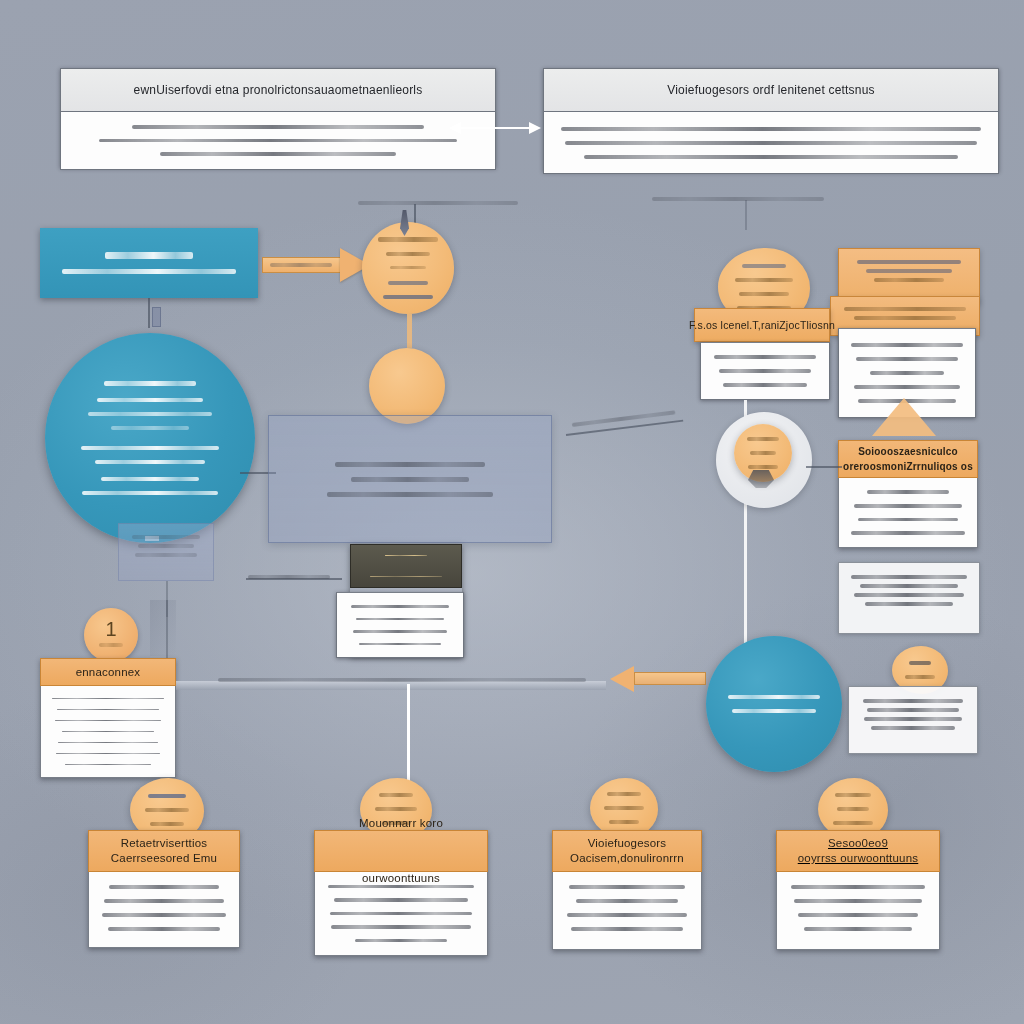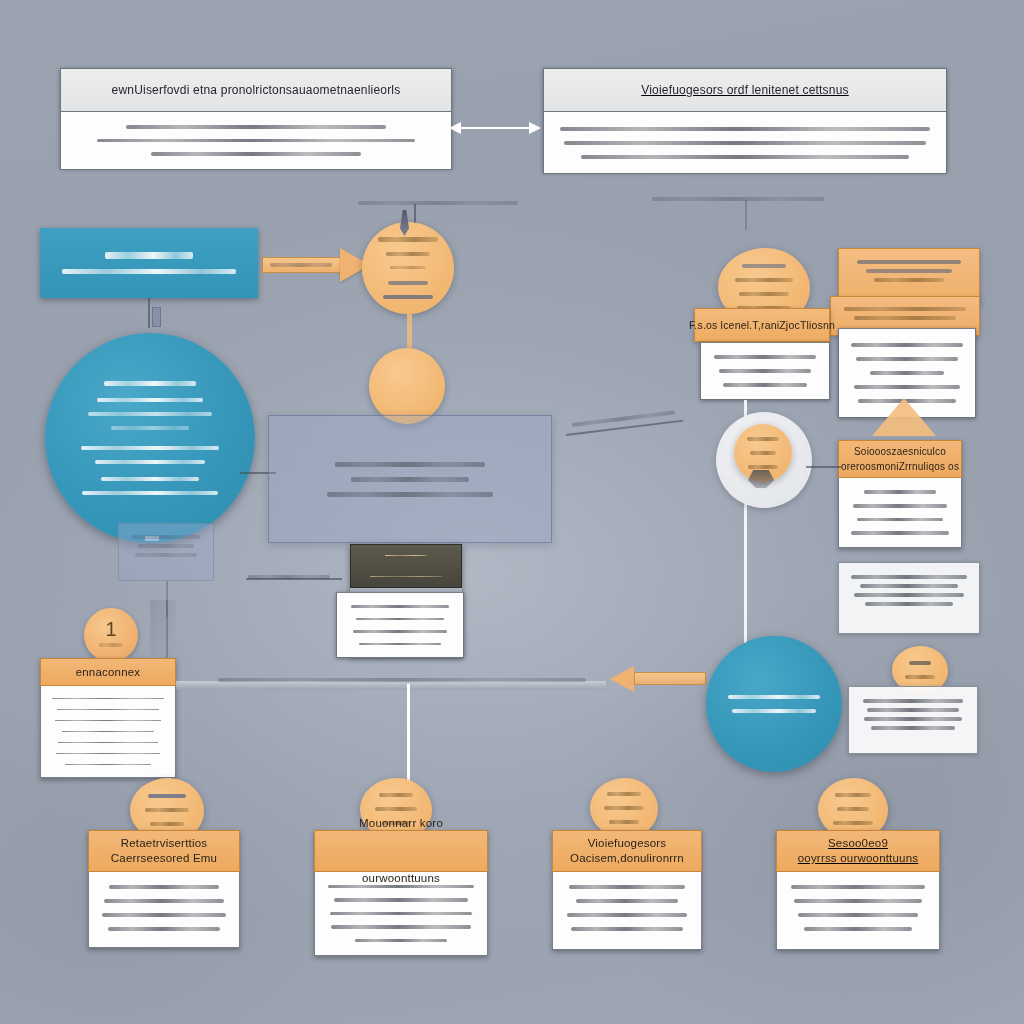--- a/index.html
+++ b/index.html
@@ -164,32 +164,32 @@
     color:#5c4420;font-size:20px;
   }
   .tinysq{position:absolute;background:rgba(120,132,158,.55);border:1px solid rgba(90,102,130,.6);}
   .squig{position:absolute;}
 </style>
 </head>
 <body>
 
 <div id="stage">
 
-  <div class="panel" style="left:60px;top:68px;width:392px;height:100px;">
+  <div class="panel" style="left:60px;top:68px;width:436px;height:100px;">
     <div class="p-head" style="height:42px;">
       <span class="ttl">ewnUiserfovdi etna pronolrictonsauaometnaenlieorls</span>
     </div>
     <div class="p-body" style="height:58px;">
       <i class="tl s" style="width:72%;"></i>
       <i class="tl s" style="width:88%;"></i>
       <i class="tl s" style="width:58%;"></i>
     </div>
   </div>
 
-  <div class="panel" style="left:543px;top:68px;width:404px;height:104px;text-decoration:underline;">
+  <div class="panel" style="left:543px;top:68px;width:456px;height:104px;">
     <div class="p-head" style="height:42px;">
       <span class="ttl">Vioiefuogesors ordf lenitenet cettsnus</span>
     </div>
     <div class="p-body" style="height:62px;padding:8px 10px;">
       <i class="tl s" style="width:97%;"></i>
       <i class="tl s" style="width:95%;"></i>
       <i class="tl s" style="width:86%;"></i>
     </div>
   </div>
 
@@ -358,21 +358,21 @@
       <i class="tl s" style="width:92%;"></i>
       <i class="tl s" style="width:84%;"></i>
     </div>
   </div>
 
   <div class="line h" style="left:566px;top:434px;width:118px;transform:rotate(-7deg);transform-origin:left center;"></div>
   <i class="tl s" style="position:absolute;left:572px;top:418px;width:104px;opacity:.5;transform:rotate(-7deg);transform-origin:left center;"></i>
 
   <div class="tri-up" style="left:872px;top:398px;"></div>
 
-  <div class="ocard" style="left:838px;top:440px;width:124px;height:108px;">
+  <div class="ocard" style="left:838px;top:440px;width:140px;height:108px;font-weight:bold;">
     <div class="o-head" style="height:38px;">
       <span class="ttl" style="font-size:10px;">Soioooszaesniculco</span>
       <span class="ttl" style="font-size:10px;">oreroosmoniZrrnuliqos os</span>
     </div>
     <div class="o-body" style="height:70px;padding:7px 10px;">
       <i class="tl s" style="width:70%;"></i>
       <i class="tl s" style="width:92%;"></i>
       <i class="tl s" style="width:84%;"></i>
       <i class="tl s" style="width:96%;"></i>
     </div>

